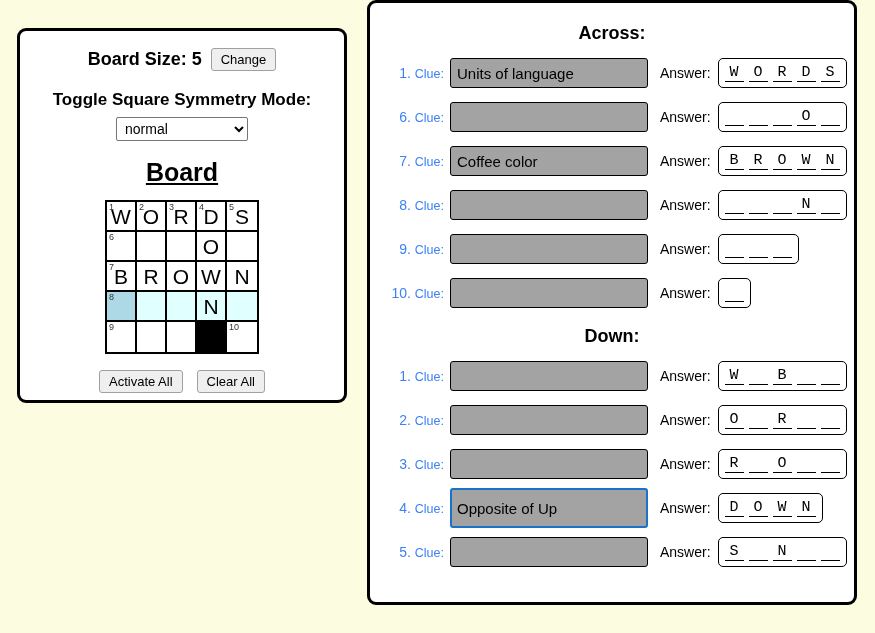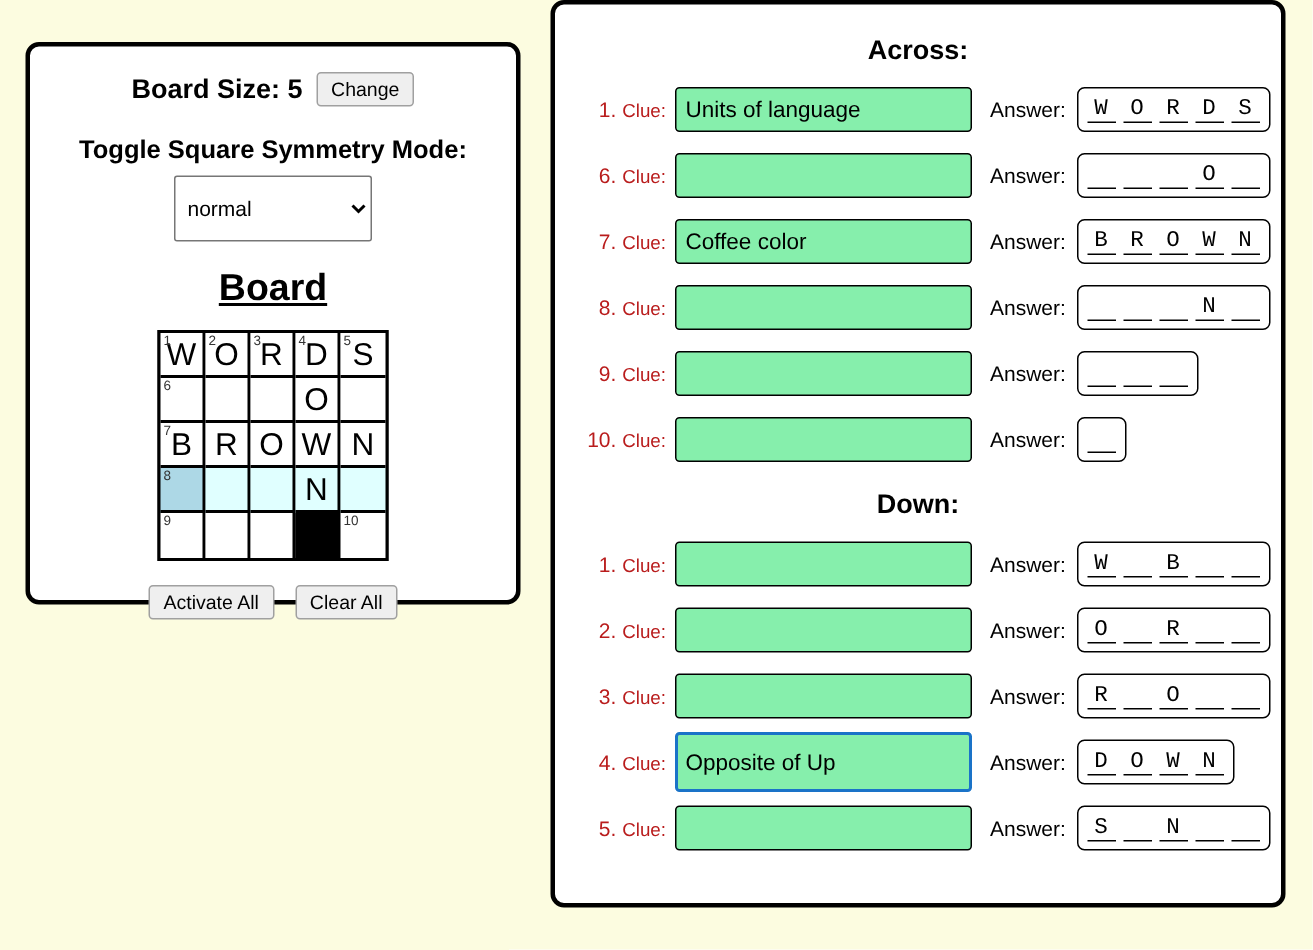--- a/index.html
+++ b/index.html
@@ -49,21 +49,21 @@
     text-align: center;
     font-size: 17px;
     font-weight: bold;
     margin-top: 19px;
     color: #000;
   }
   .select-wrap { text-align: center; margin-top: 7px; }
   select.sym-select {
     font-family: "Liberation Sans", sans-serif;
     font-size: 14px;
-    padding: 12px 4px;
+    padding: 2px 4px;
     width: 132px;
     border: 1px solid #767676;
     border-radius: 2px;
     background: #ffffff;
     color: #000;
   }
   .board-title {
     text-align: center;
     font-size: 25px;
     font-weight: bold;
@@ -141,35 +141,35 @@
   .clue-row {
     display: flex;
     align-items: center;
     height: 44px;
     padding-left: 12px;
   }
   .clue-num {
     width: 68px;
     text-align: right;
     font-size: 14px;
-    color: #b91c1c;
+    color: #3b82f6;
     white-space: nowrap;
     padding-right: 6px;
   }
   .clue-num .cl { font-size: 12.5px; }
   input.clue-input {
     font-family: "Liberation Sans", sans-serif;
     font-size: 15px;
     color: #000;
     width: 198px;
     height: 30px;
     padding: 2px 6px;
     border: 1px solid #000;
     border-radius: 3px;
-    background: #86efac;
+    background: #a3a3a3;
     outline: none;
   }
   input.clue-input.focused {
     border: 2px solid #1a73c8;
     padding: 18px 5px;
   }
   .answer-label {
     font-size: 14px;
     color: #000;
     margin-left: 12px;

